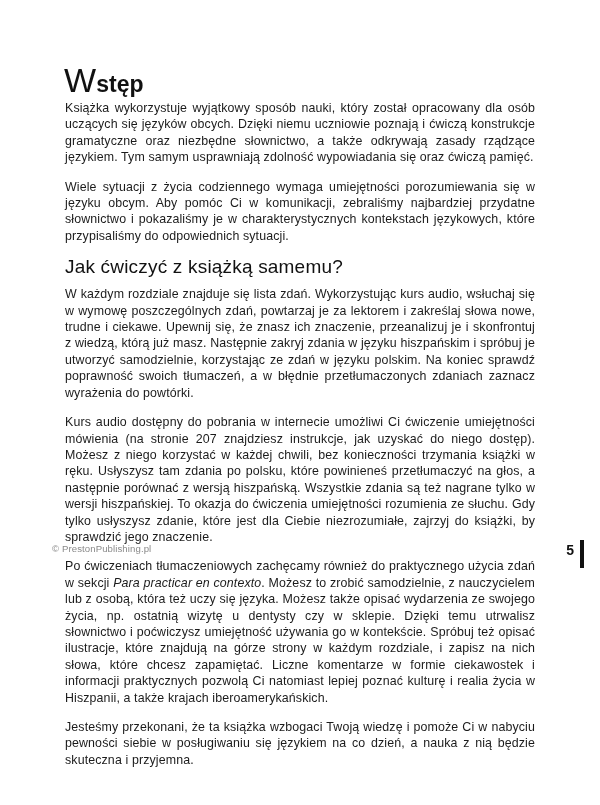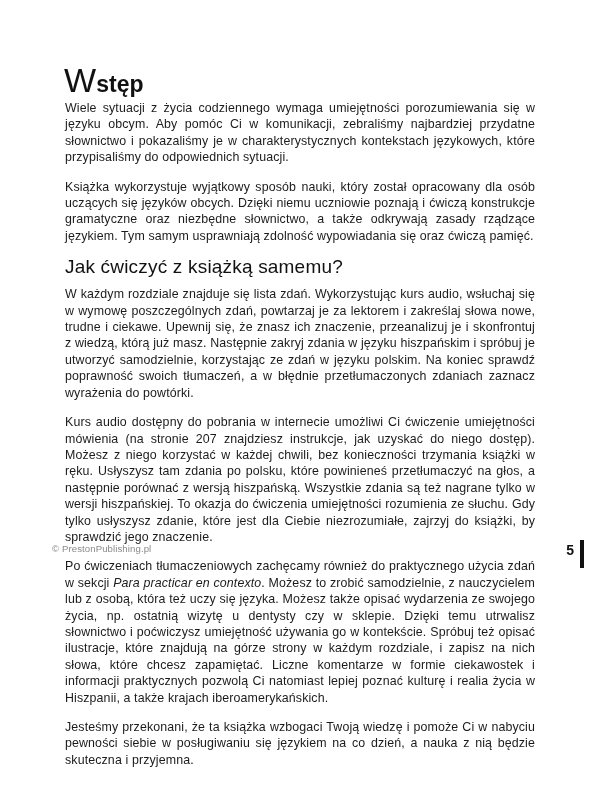--- a/index.html
+++ b/index.html
@@ -122,22 +122,22 @@
 <body>
 
 <div class="page">
 
   <h1 class="page-title">
     <span class="cap">W</span><span class="rest">stęp</span>
   </h1>
 
   <div class="content">
 
+    <p class="para">Książka wykorzystuje wyjątkowy sposób nauki, który został opracowany dla osób uczących się języków obcych. Dzięki niemu uczniowie poznają i ćwiczą konstrukcje gramatyczne oraz niezbędne słownictwo, a także odkrywają zasady rządzące językiem. Tym samym usprawniają zdolność wypowiadania się oraz ćwiczą pamięć.</p>
     <p class="para">Wiele sytuacji z życia codziennego wymaga umiejętności porozumiewania się w języku obcym. Aby pomóc Ci w komunikacji, zebraliśmy najbardziej przydatne słownictwo i pokazaliśmy je w charakterystycznych kontekstach językowych, które przypisaliśmy do odpowiednich sytuacji.</p>
-    <p class="para">Książka wykorzystuje wyjątkowy sposób nauki, który został opracowany dla osób uczących się języków obcych. Dzięki niemu uczniowie poznają i ćwiczą konstrukcje gramatyczne oraz niezbędne słownictwo, a także odkrywają zasady rządzące językiem. Tym samym usprawniają zdolność wypowiadania się oraz ćwiczą pamięć.</p>
 
     <h2 class="subhead">Jak ćwiczyć z książką samemu?</h2>
 
     <p class="para">W każdym rozdziale znajduje się lista zdań. Wykorzystując kurs audio, wsłuchaj się w wymowę poszczególnych zdań, powtarzaj je za lektorem i zakreślaj słowa nowe, trudne i ciekawe. Upewnij się, że znasz ich znaczenie, przeanalizuj je i skonfrontuj z wiedzą, którą już masz. Następnie zakryj zdania w języku hiszpańskim i spróbuj je utworzyć samodzielnie, korzystając ze zdań w języku polskim. Na koniec sprawdź poprawność swoich tłumaczeń, a w błędnie przetłumaczonych zdaniach zaznacz wyrażenia do powtórki.</p>
     <p class="para">Kurs audio dostępny do pobrania w internecie umożliwi Ci ćwiczenie umiejętności mówienia (na stronie 207 znajdziesz instrukcje, jak uzyskać do niego dostęp). Możesz z niego korzystać w każdej chwili, bez konieczności trzymania książki w ręku. Usłyszysz tam zdania po polsku, które powinieneś przetłumaczyć na głos, a następnie porównać z wersją hiszpańską. Wszystkie zdania są też nagrane tylko w wersji hiszpańskiej. To okazja do ćwiczenia umiejętności rozumienia ze słuchu. Gdy tylko usłyszysz zdanie, które jest dla Ciebie niezrozumiałe, zajrzyj do książki, by sprawdzić jego znaczenie.</p>
 
     <p class="para"><span>Po ćwiczeniach tłumaczeniowych zachęcamy również do praktycznego użycia zdań w sekcji </span><span class="it">Para practicar en contexto</span><span>. Możesz to zrobić samodzielnie, z nauczycielem lub z osobą, która też uczy się języka. Możesz także opisać wydarzenia ze swojego życia, np. ostatnią wizytę u dentysty czy w sklepie. Dzięki temu utrwalisz słownictwo i poćwiczysz umiejętność używania go w kontekście. Spróbuj też opisać ilustracje, które znajdują na górze strony w każdym rozdziale, i zapisz na nich słowa, które chcesz zapamiętać. Liczne komentarze w formie ciekawostek i informacji praktycznych pozwolą Ci natomiast lepiej poznać kulturę i realia życia w Hiszpanii, a także krajach iberoamerykańskich.</span></p>
 
     <p class="para">Jesteśmy przekonani, że ta książka wzbogaci Twoją wiedzę i pomoże Ci w nabyciu pewności siebie w posługiwaniu się językiem na co dzień, a nauka z nią będzie skuteczna i przyjemna.</p>
 

